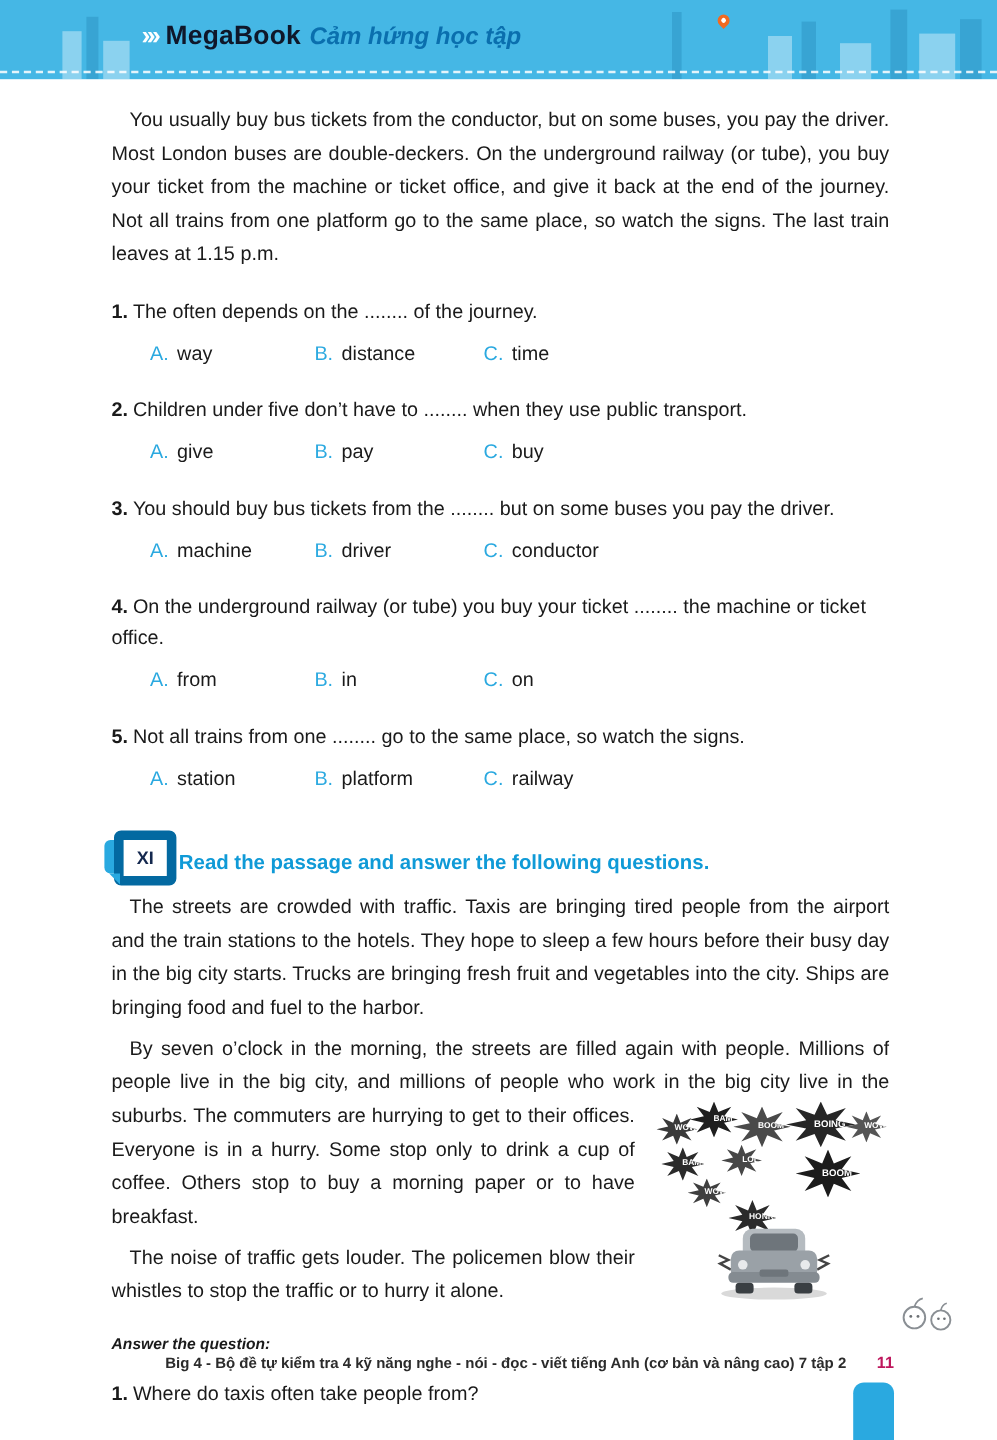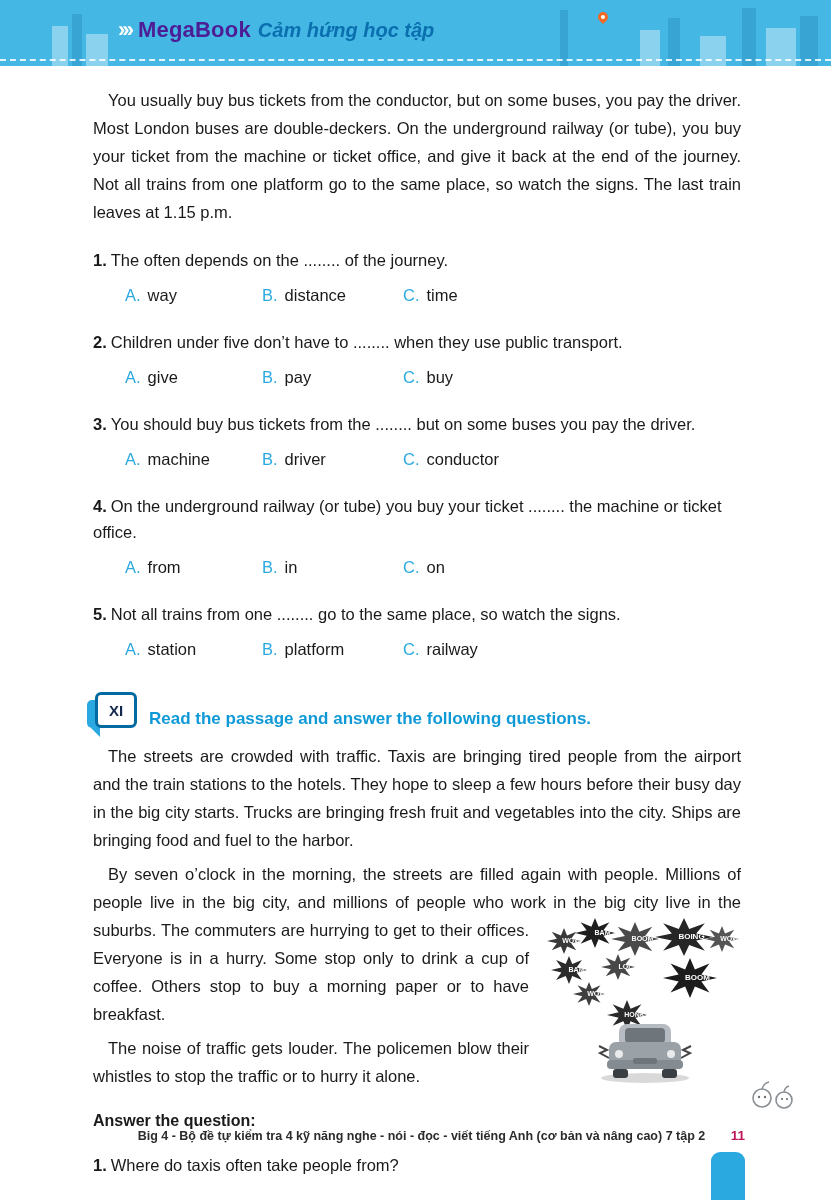--- a/index.html
+++ b/index.html
@@ -20,39 +20,39 @@
   .b4{left:560px;top:10px;width:8px;height:56px;}
   .b5{left:640px;top:30px;width:20px;height:36px;}
   .b6{left:668px;top:18px;width:12px;height:48px;}
   .b7{left:700px;top:36px;width:26px;height:30px;}
   .b8{left:742px;top:8px;width:14px;height:58px;}
   .b9{left:766px;top:28px;width:30px;height:38px;}
   .b10{left:800px;top:16px;width:18px;height:50px;}
   .band-dash{position:absolute;left:0;right:0;bottom:5px;border-top:2px dashed rgba(255,255,255,0.85);}
   .logo-row{position:absolute;top:17px;left:118px;display:flex;align-items:baseline;gap:7px;}
   .logo-arrows{color:#ffffff;font-weight:bold;font-size:22px;letter-spacing:-3px;line-height:1;}
-  .logo-text{font-size:22px;font-weight:bold;color:#4c1d95;letter-spacing:0.2px;}
+  .logo-text{font-size:22px;font-weight:bold;color:#0f172a;letter-spacing:0.2px;}
   .tagline{font-size:20px;font-style:italic;font-weight:bold;color:#0a6fae;}
   .pin{position:absolute;left:598px;top:12px;width:10px;height:10px;border-radius:50% 50% 50% 0;
        background:#f26a21;transform:rotate(-45deg);}
   .pin::after{content:"";position:absolute;left:3px;top:3px;width:4px;height:4px;border-radius:50%;background:#fff;}
 
   
   .content{position:absolute;top:86px;left:93px;width:648px;}
   .passage{font-size:16.5px;line-height:28px;text-align:justify;margin:0 0 6px;text-indent:15px;}
 
   .q{margin-top:21px;font-size:16.5px;line-height:26px;}
   .qnum{font-weight:bold;margin-right:4px;}
   .opts{display:grid;grid-template-columns:137px 141px 1fr;margin:9px 0 0 32px;font-size:16.5px;}
   .letter{color:#2ba9e0;margin-right:7px;}
 
   .section-head{display:flex;align-items:flex-end;gap:12px;margin:30px 0 10px;}
   .badge{position:relative;width:44px;height:40px;flex:0 0 auto;}
   .badge .back{position:absolute;left:-6px;top:8px;width:28px;height:28px;background:#29a9e0;border-radius:5px;}
-  .badge .front{position:absolute;left:2px;top:0;width:36px;height:30px;background:#fff;border:3px solid #0369a1;
+  .badge .front{position:absolute;left:2px;top:0;width:36px;height:30px;background:#fff;border:8px solid #0369a1;
     border-radius:6px;display:flex;align-items:center;justify-content:center;
     font-weight:bold;color:#14284e;font-size:15px;}
   .badge .tri{position:absolute;left:-2px;top:36px;width:0;height:0;
     border-left:9px solid transparent;border-top:9px solid #29a9e0;}
   .section-title{color:#0f9ad7;font-weight:bold;font-size:17px;padding-bottom:3px;}
 
   .wrap2{overflow:hidden;}
   .float-spacer{float:right;width:0;height:58px;}
   .comic{float:right;clear:right;width:196px;height:168px;margin:0 0 4px 16px;position:relative;}
   .burst{position:absolute;color:#ffffff;font-weight:bold;font-size:7px;
@@ -63,21 +63,21 @@
   .burst:nth-child(3){left:66px;top:4px;width:48px;height:34px;background:#4a4a4a;}
   .burst:nth-child(4){left:110px;top:0;width:58px;height:38px;background:#262626;font-size:8px;}
   .burst:nth-child(5){left:160px;top:8px;width:34px;height:26px;background:#555555;}
   .burst:nth-child(6){left:6px;top:38px;width:36px;height:28px;background:#2b2b2b;}
   .burst:nth-child(7){left:56px;top:36px;width:34px;height:26px;background:#474747;}
   .burst:nth-child(8){left:118px;top:40px;width:54px;height:40px;background:#1c1c1c;font-size:8px;}
   .burst:nth-child(9){left:28px;top:64px;width:32px;height:24px;background:#3f3f3f;}
   .burst:nth-child(10){left:62px;top:82px;width:40px;height:30px;background:#2b2b2b;}
   .car{position:absolute;left:40px;top:98px;}
 
-  .answer-heading{font-size:16px;font-weight:bold;margin:16px 0 0;}
+  .answer-heading{font-size:13px;font-weight:bold;margin:16px 0 0;font-style:italic;}
   .open-q{margin-top:26px;font-size:16.5px;}
 
   
   .doodle{position:absolute;left:748px;top:1076px;}
   .footer{position:absolute;top:1128px;left:0;width:745px;text-align:right;
     font-size:12.5px;font-weight:bold;color:#2b2b2b;}
   .footer .pagenum{margin-left:22px;font-size:13.5px;color:#be185d;}
   .corner-tab{position:absolute;left:711px;top:1152px;width:34px;height:48px;
     background:#2aa9e0;border-radius:9px 9px 0 0;}
 </style>

